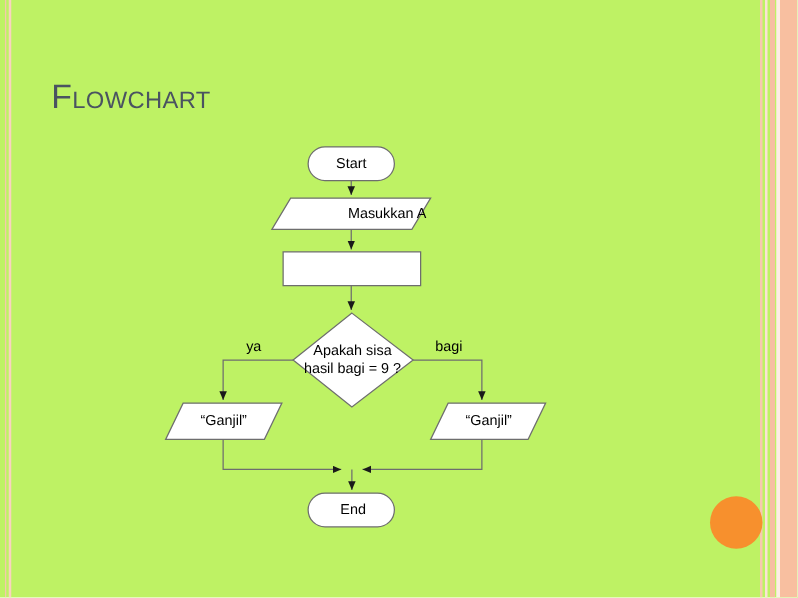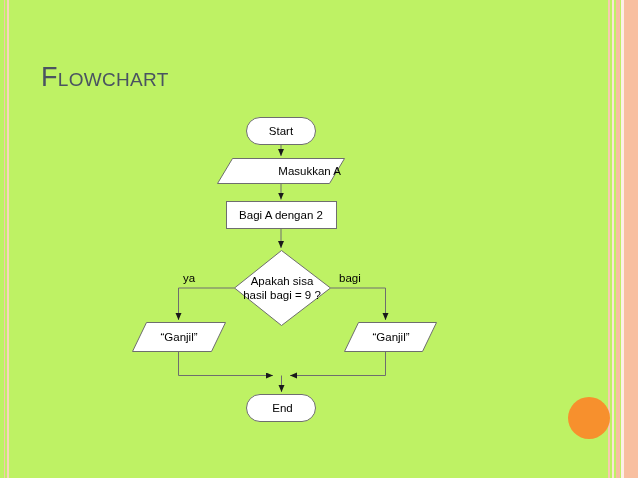--- a/index.html
+++ b/index.html
@@ -68,20 +68,21 @@
     font-size: 11.5px;
     line-height: 14px;
     text-align: center;
     white-space: pre;
     pointer-events: none;
   }
   .branch-label {
     position: absolute;
     color: #000000;
     font-size: 11.5px;
+    text-align: center;
     white-space: nowrap;
   }
 </style>
 </head>
 <body>
 
 <div id="slide">
 
   <div class="edge-band left-line-outer"></div>
   <div class="edge-band left-line-inner"></div>
@@ -134,21 +135,20 @@
 
     <line x1="281.5" y1="375.5" x2="281.5" y2="392" stroke="#6E6E6E" stroke-width="1" marker-end="url(#arrow)"></line>
 
     <rect x="246.5" y="394.5" width="69" height="27" rx="13.5" ry="13.5" fill="#ffffff" stroke="#6E6E6E" stroke-width="1"></rect>
   </svg>
 
   <div class="node-label" style="left:246px; top:124px; width:70px;">Start</div>
 
   <div class="node-label" style="left:221px; top:164px; width:120px;text-align:right;">Masukkan A</div>
 
-  <div class="node-label" style="left:226px; top:208px; width:110px;">Bagi A dengan 2</div>
 
   <div class="node-label" style="left:232px; top:274px; width:100px;">Apakah sisa
 hasil bagi = 9 ?</div>
 
   <div class="node-label" style="left:139px; top:330px; width:80px;">“Ganjil”</div>
 
   <div class="node-label" style="left:351px; top:330px; width:80px;">“Ganjil”</div>
 
   <div class="node-label" style="left:246px; top:401px; width:73px;">End</div>
 

